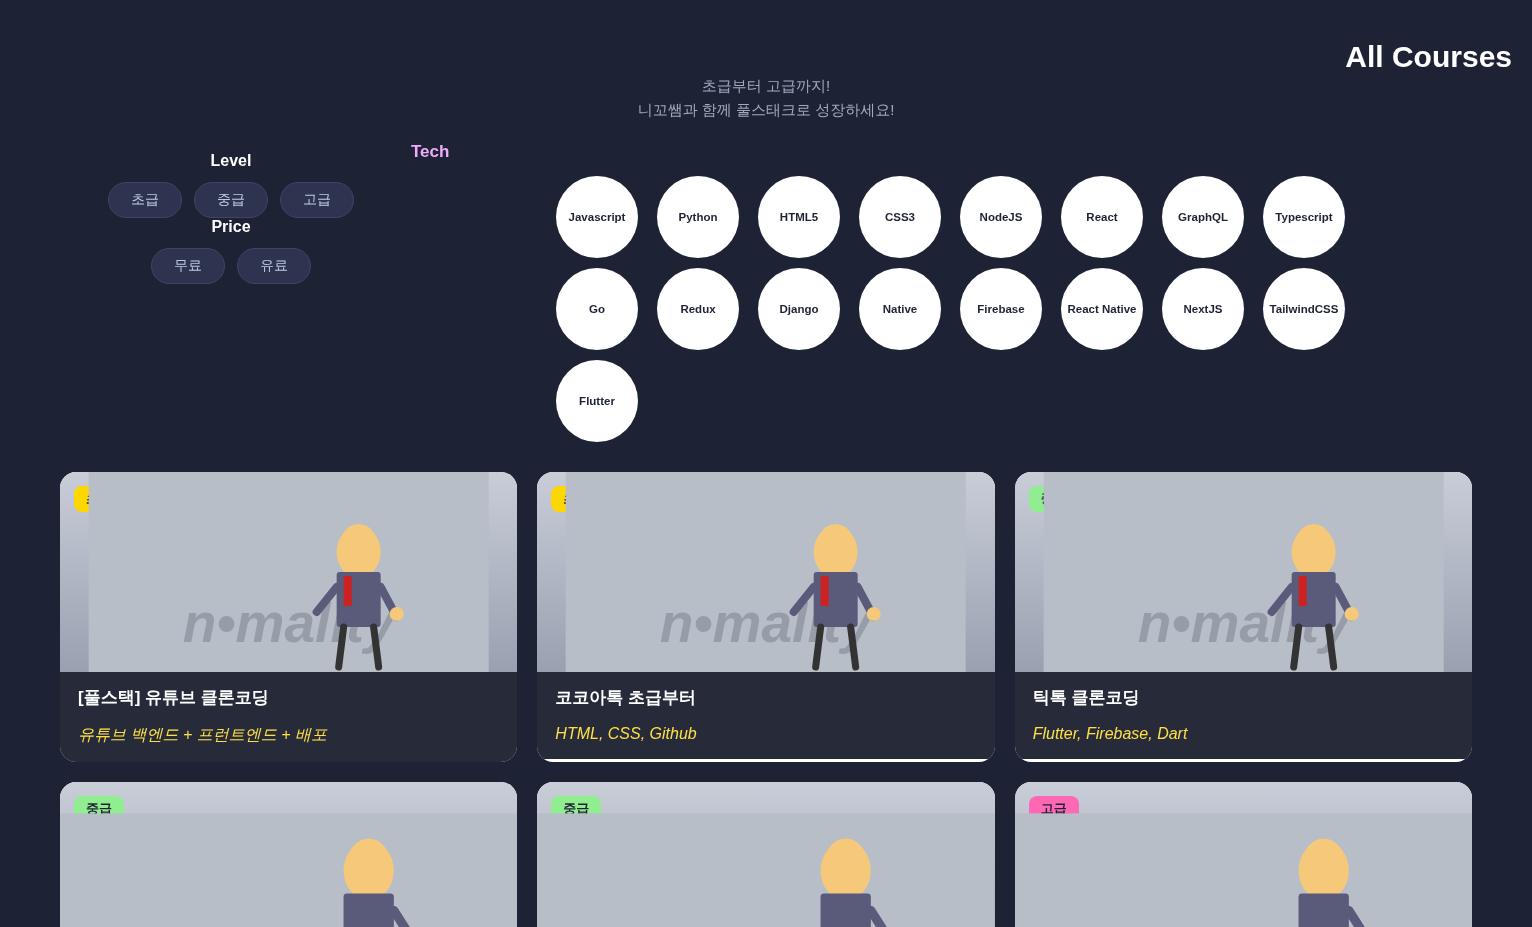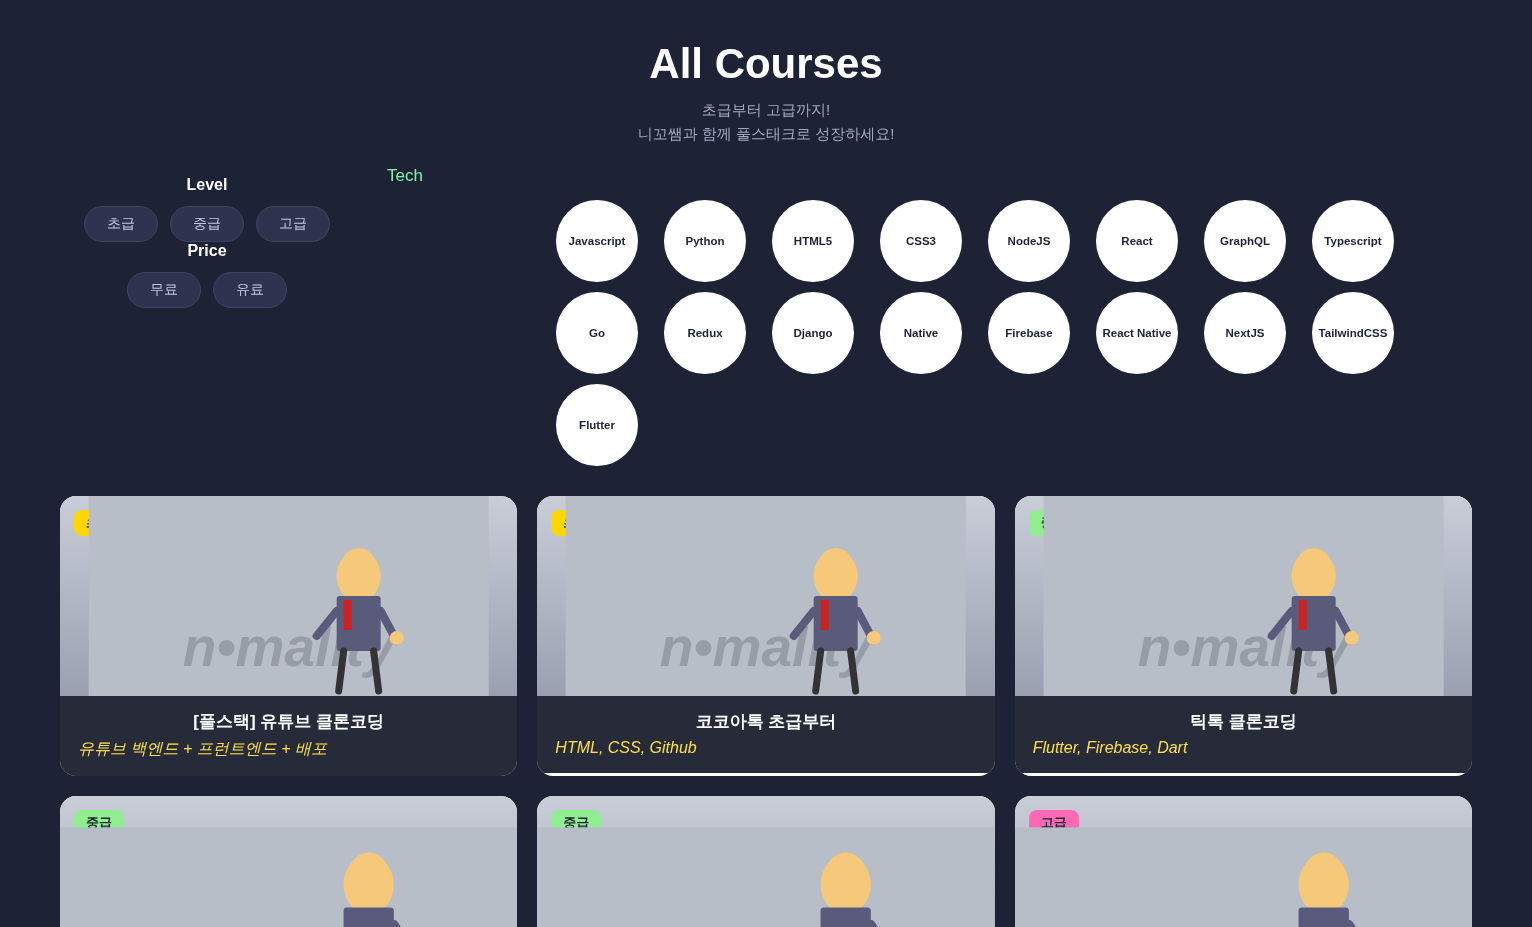--- a/index.html
+++ b/index.html
@@ -8,24 +8,24 @@
       color: #ffffff;
       font-family: -apple-system, BlinkMacSystemFont, 'Segoe UI', sans-serif;
       min-height: 927px;
     }
 
     .page-header {
       text-align: center;
       padding: 40px 20px 20px;
     }
     .page-title {
-      font-size: 42px;
+      font-size: 30px;
       font-weight: 800;
       color: #ffffff;
-      margin-bottom: 10px;
+      text-align: right;
     }
     .page-subtitle {
       font-size: 15px;
       color: #a0aac0;
       line-height: 1.6;
     }
 
     .filter-group {
       display: flex;
       flex-direction: column;
@@ -58,21 +58,21 @@
     .tech-circles {
       display: flex;
       flex-direction: column;
       gap: 10px;
       align-items: flex-start;
       margin-left: calc(50% - 370px);
     }
 
     .tech-row {
       display: flex;
-      gap: 26px;
+      gap: 19px;
     }
 
     .tech-circle {
       width: 82px;
       height: 82px;
       border-radius: 50%;
       background: #ffffff;
       color: #1e2235;
       display: flex;
       align-items: center;
@@ -131,34 +131,33 @@
 
     .course-info {
       background: rgba(20,24,40,0.92);
       color: #ffffff;
       padding: 14px 18px 16px;
     }
 
     .course-title {
       font-size: 17px;
       font-weight: 700;
-      margin-bottom: 6px;
-      color: #ffffff;
-      text-align: center;
+      margin-bottom: 16px;
+      color: #ffffff;
     }
 
     .course-subtitle {
       font-size: 16px;
       color: #fde047;
       font-style: italic;
     }
 
     .top-section {
       display: flex;
-      padding: 0 67px;
+      padding: 0 91px;
       gap: 40px;
       margin-bottom: 20px;
     }
 
     .left-panel {
       min-width: 280px;
       padding-top: 10px;
     }
 
     .right-panel {
@@ -166,23 +165,23 @@
     }
 
     .tech-grid-wrapper {
       display: flex;
       flex-direction: column;
       align-items: flex-start;
     }
 
     .tech-section-title {
       font-size: 17px;
-      font-weight: 400;
+      font-weight: 700;
       margin-bottom: 14px;
-      color: #86efac;
+      color: #f0abfc;
     }
   </style>
 </head>
 <body>
 
 <div class="page-header">
   <h1 class="page-title">All Courses</h1>
   <p class="page-subtitle">
     <span>초급부터 고급까지!</span><br>
     <span>니꼬쌤과 함께 풀스태크로 성장하세요!</span>

